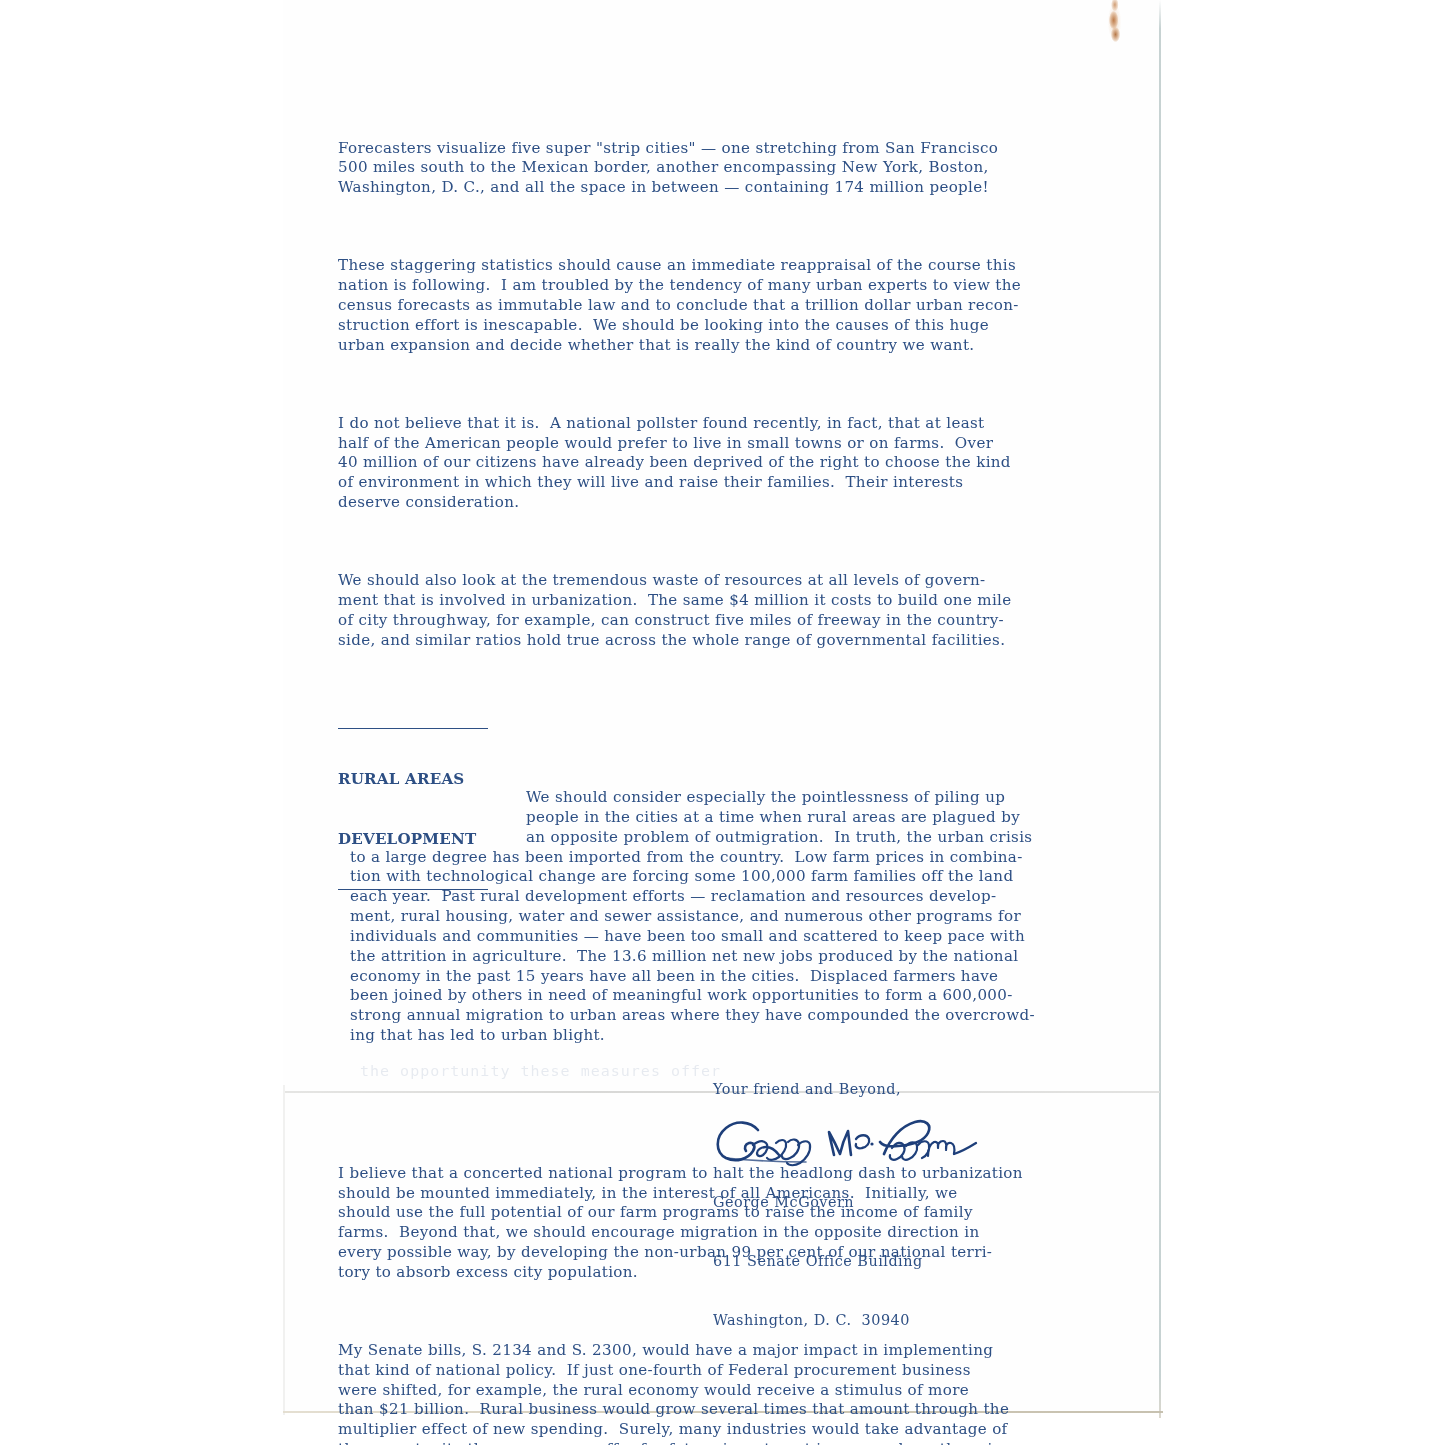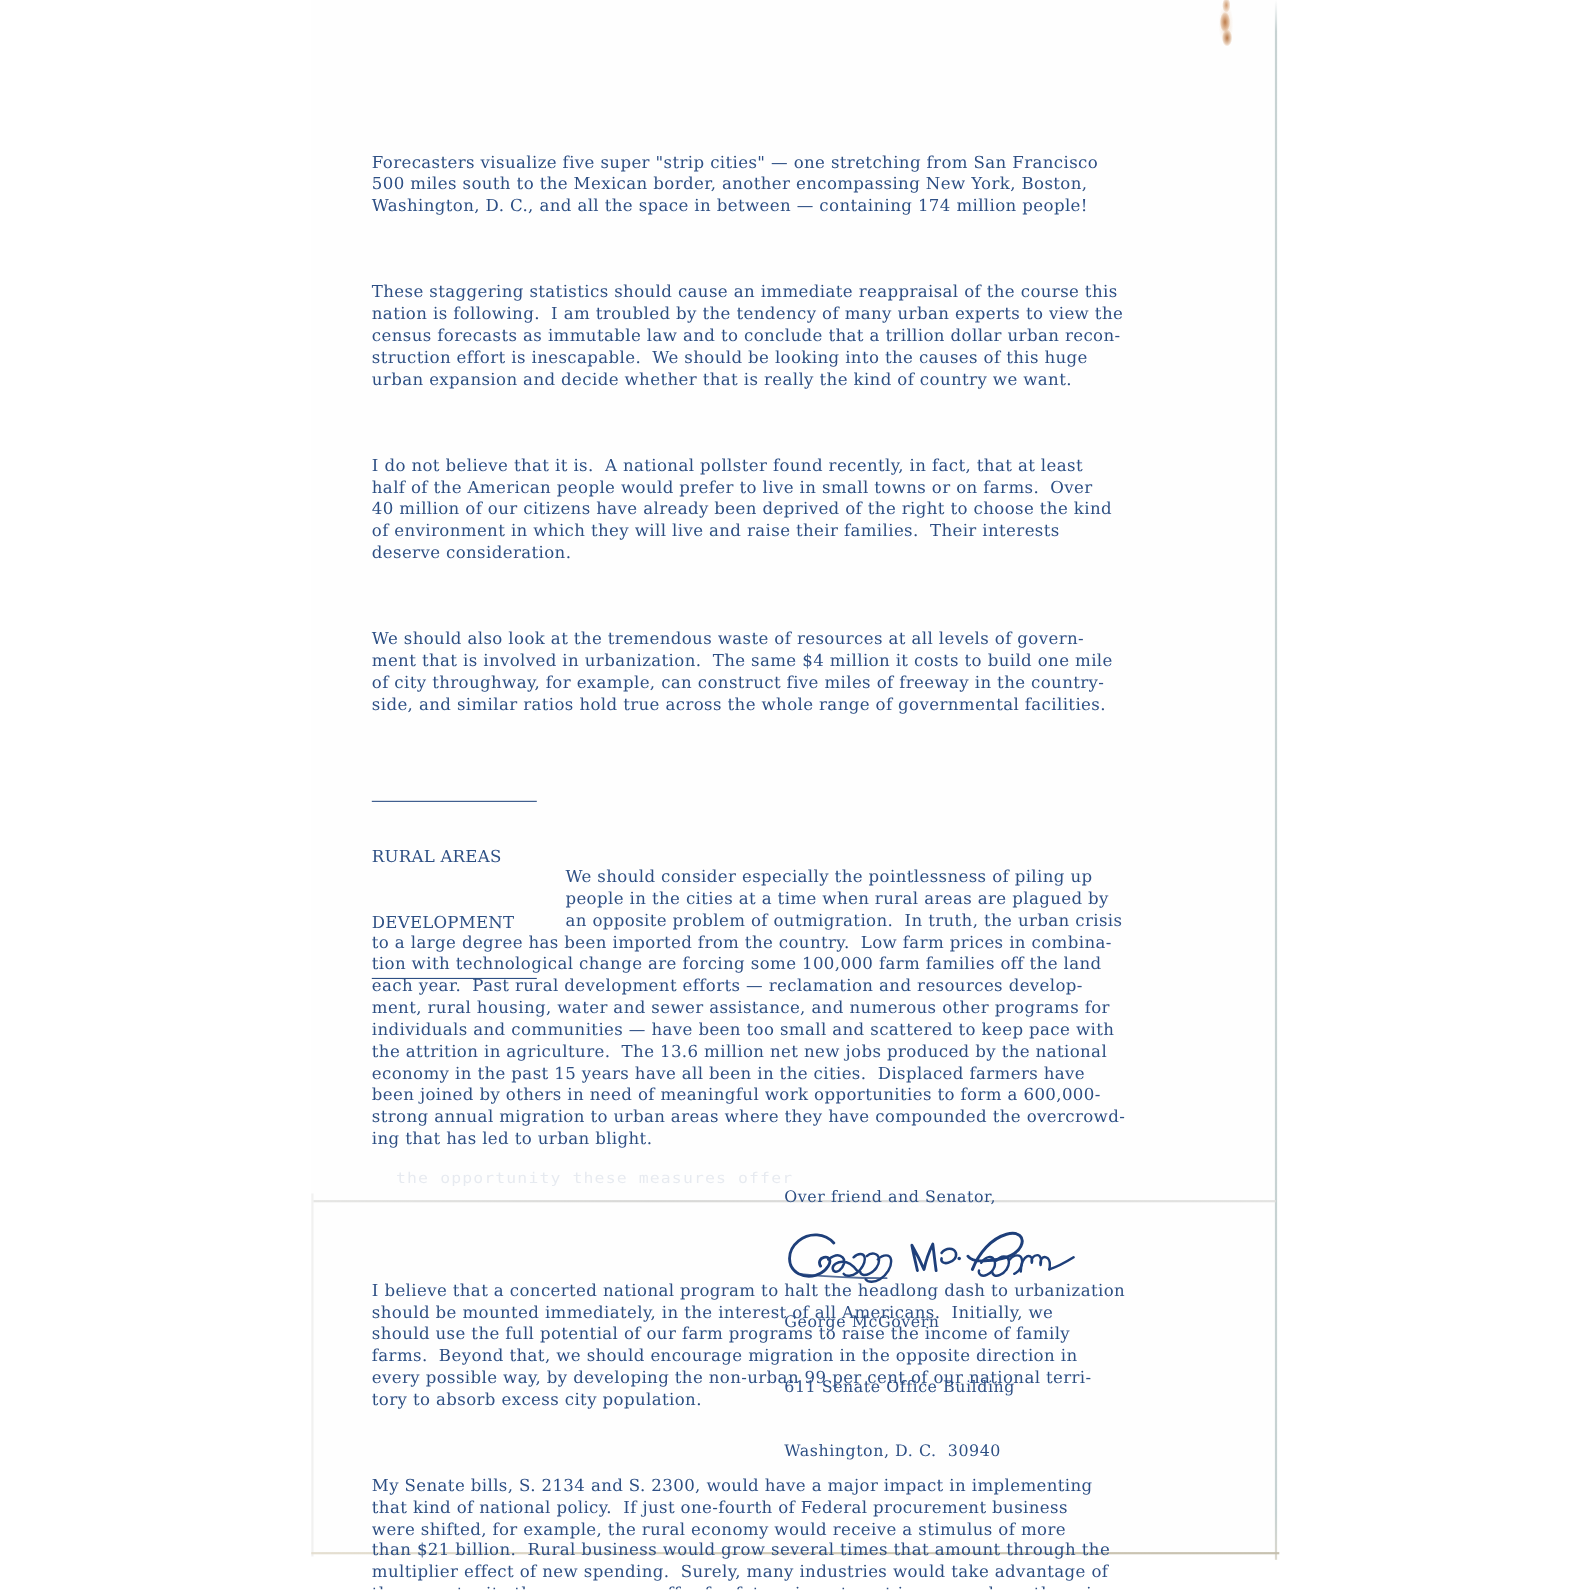--- a/index.html
+++ b/index.html
@@ -134,23 +134,24 @@
     width: 150px;
     color: #2d4f84;
     font-family: "DejaVu Serif", serif;
     font-size: 15.1px;
     line-height: 19.85px;
     letter-spacing: 0.2px;
     border-top: 1.4px solid #2d4f84;
     border-bottom: 1.4px solid #2d4f84;
     padding-top: 1px;
   }
-  .margin-heading span { display: block; white-space: nowrap; }
+  .margin-heading span { display: block; white-space: nowrap; font-weight: bold; }
   .marginal-body {
     white-space: pre-wrap;
+    margin-left: 12px;
   }
   .mb-indent-line {
     display: block;
     white-space: pre;
   }
 
   
   .closing {
     position: absolute;
     left: 713px;
@@ -242,21 +243,21 @@
 that kind of national policy.  If just one-fourth of Federal procurement business
 were shifted, for example, the rural economy would receive a stimulus of more
 than $21 billion.  Rural business would grow several times that amount through the
 multiplier effect of new spending.  Surely, many industries would take advantage of
 the opportunity these measures offer for future investment in areas where there is
 fresh air and room for growth.  The States could also encourage the trend by adopt-
 ing like incentives of their own.</p>
 
   </div>
 
-  <div class="closing">Over friend and Senator,</div>
+  <div class="closing">Your friend and Beyond,</div>
 
   <svg class="signature-img" viewBox="0 0 280 62" xmlns="http://www.w3.org/2000/svg">
     <g fill="none" stroke="#1e3f7a" stroke-linecap="round" stroke-linejoin="round">
       <path d="M52 18 C44 9, 30 8, 20 16 C9 25, 9 40, 20 46 C30 51, 42 47, 47 39 C50 34, 48 30, 43 31 C39 32, 38 36, 40 39" stroke-width="2.6"></path>
       <path d="M47 33 C52 29, 57 28, 60 31 C63 34, 61 40, 57 43 C54 45, 51 44, 51 41 C51 38, 55 35, 60 35 C66 35, 70 39, 73 43" stroke-width="2.3"></path>
       <path d="M70 31 C74 27, 79 27, 80 31 C81 36, 77 42, 73 45 C69 48, 63 49, 61 46" stroke-width="2.2"></path>
       <path d="M82 30 C86 26, 92 27, 93 32 C94 38, 89 44, 84 46 C80 48, 76 47, 76 44" stroke-width="2.2"></path>
       <path d="M92 33 C97 28, 103 28, 104 33 C105 40, 100 47, 94 51 C89 54, 83 54, 81 51" stroke-width="2.2"></path>
       <path d="M128 43 C126 34, 124 26, 123 20 C127 27, 131 35, 134 42 C136 33, 139 25, 142 19 C143 27, 144 36, 145 43" stroke-width="2.6"></path>
       <path d="M150 27 C154 22, 161 22, 163 27 C164 31, 161 35, 156 36 C152 37, 149 35, 150 32" stroke-width="2.3"></path>

